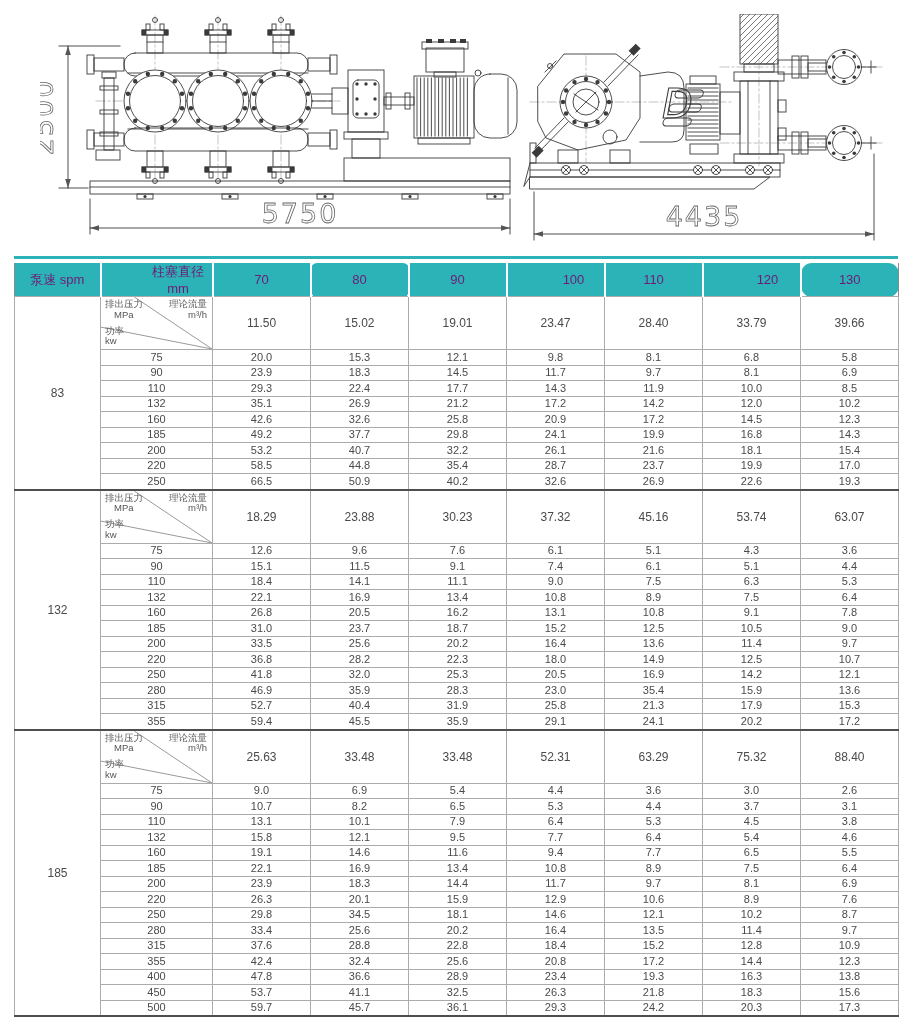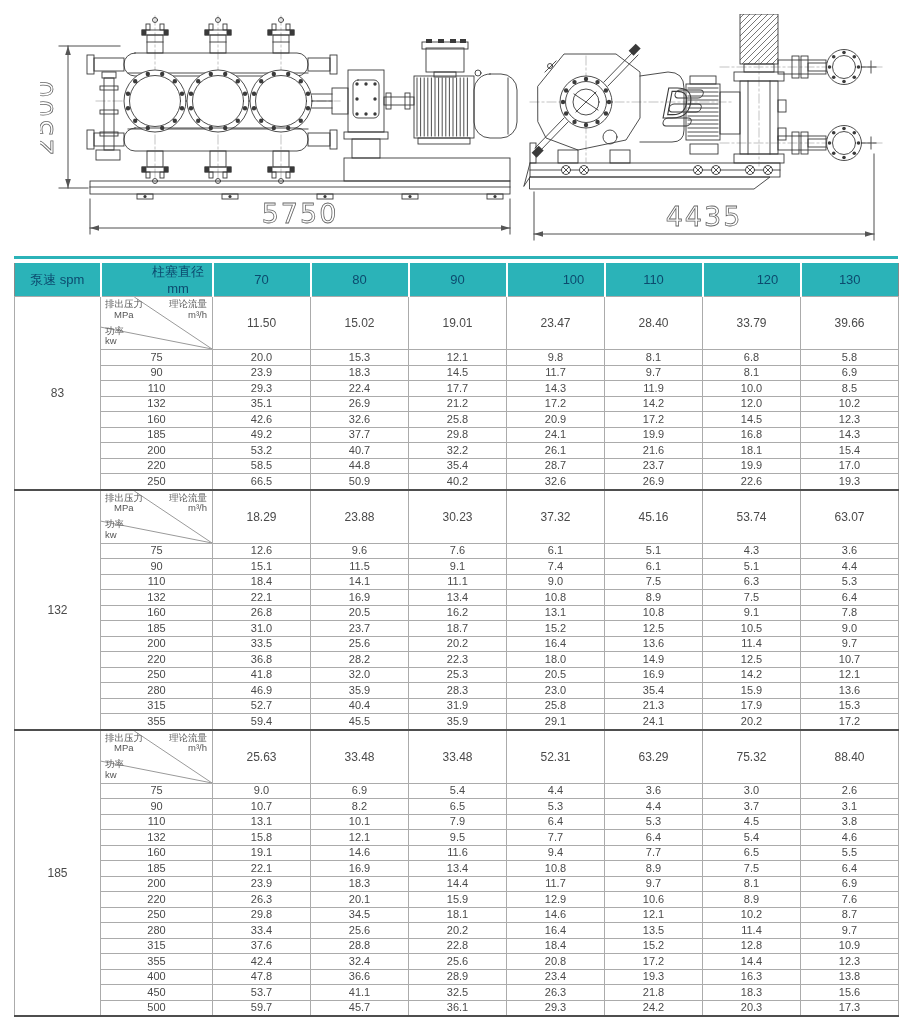--- a/index.html
+++ b/index.html
@@ -13,23 +13,23 @@
   .cl{stroke:#9a9a9a;stroke-width:0.6;stroke-dasharray:9 3 2 3;fill:none;}
   .arr{fill:#555;stroke:none;}
   .dim{fill:none;stroke:#666;stroke-width:0.8;font-size:27px;letter-spacing:2px;
        font-family:"DejaVu Sans",sans-serif;}
   
   .table-wrap{position:absolute;left:14px;top:256px;width:884px;}
   .top-rule{height:3px;background:#2bb3b8;margin-bottom:4px;}
   table{border-collapse:collapse;width:884px;table-layout:fixed;
         border-left:1px solid #8a8a8a;border-right:1px solid #8a8a8a;border-bottom:2px solid #4e4e4e;}
   col.c-speed{width:86px;} col.c-diam{width:112px;} col.dcol{width:98px;}
-  th{background:#2bb3b8;color:#0c4a6e;font-weight:normal;font-size:13px;height:25px;
+  th{background:#2bb3b8;color:#701a75;font-weight:normal;font-size:13px;height:25px;
      border-right:2px solid #fff;padding:0;}
-  th:last-child{border-right:none;}
+  th:last-child{border-right:none;border-radius:11px;}
   td{border:1px solid #ababab;text-align:center;color:#4a4a4a;padding:0;}
   td.spd{font-size:12px;margin-top:11px;}
   td.pw,td.v{font-size:11px;height:14.5px;line-height:1;}
   td.flowv{font-size:12px;height:52px;}
   tr.sec td{border-top:2px solid #4e4e4e;}
   td.diagc{height:52px;padding:0;}
   .diag{position:relative;width:100%;height:100%;font-size:9.5px;color:#555;line-height:1.12;}
   .diag svg{position:absolute;left:0;top:0;width:100%;height:100%;}
   .diag svg line{stroke:#9a9a9a;stroke-width:1;vector-effect:non-scaling-stroke;}
   .dp{position:absolute;top:2px;left:4px;text-align:left;}
@@ -439,21 +439,21 @@
           <col class="dcol">
         <col class="dcol">
           <col class="dcol">
           <col class="dcol">
       </colgroup>
       <thead>
         <tr id="header-row">
           <th style="background: rgb(43, 179, 184);">泵速 spm</th>
           <th style="background: rgb(43, 179, 184); padding-left: 43px;">柱塞直径 mm</th>
         <th style="background: rgb(43, 179, 184);">70</th>
-            <th style="background: rgb(43, 179, 184);">80</th>
+            <th style="background: rgb(43, 179, 184); border-radius: 6px;">80</th>
             <th style="background: rgb(43, 179, 184);">90</th>
             <th style="background: rgb(43, 179, 184); padding-left: 36px;">100</th>
             <th style="background: rgb(43, 179, 184);">110</th>
             <th style="background: rgb(43, 179, 184); padding-left: 32px;">120</th>
             <th style="background: rgb(43, 179, 184);">130</th>
           </tr>
       </thead>
       <tbody id="tbody">
           <tr>
             <td class="spd" rowspan="10">83</td>

